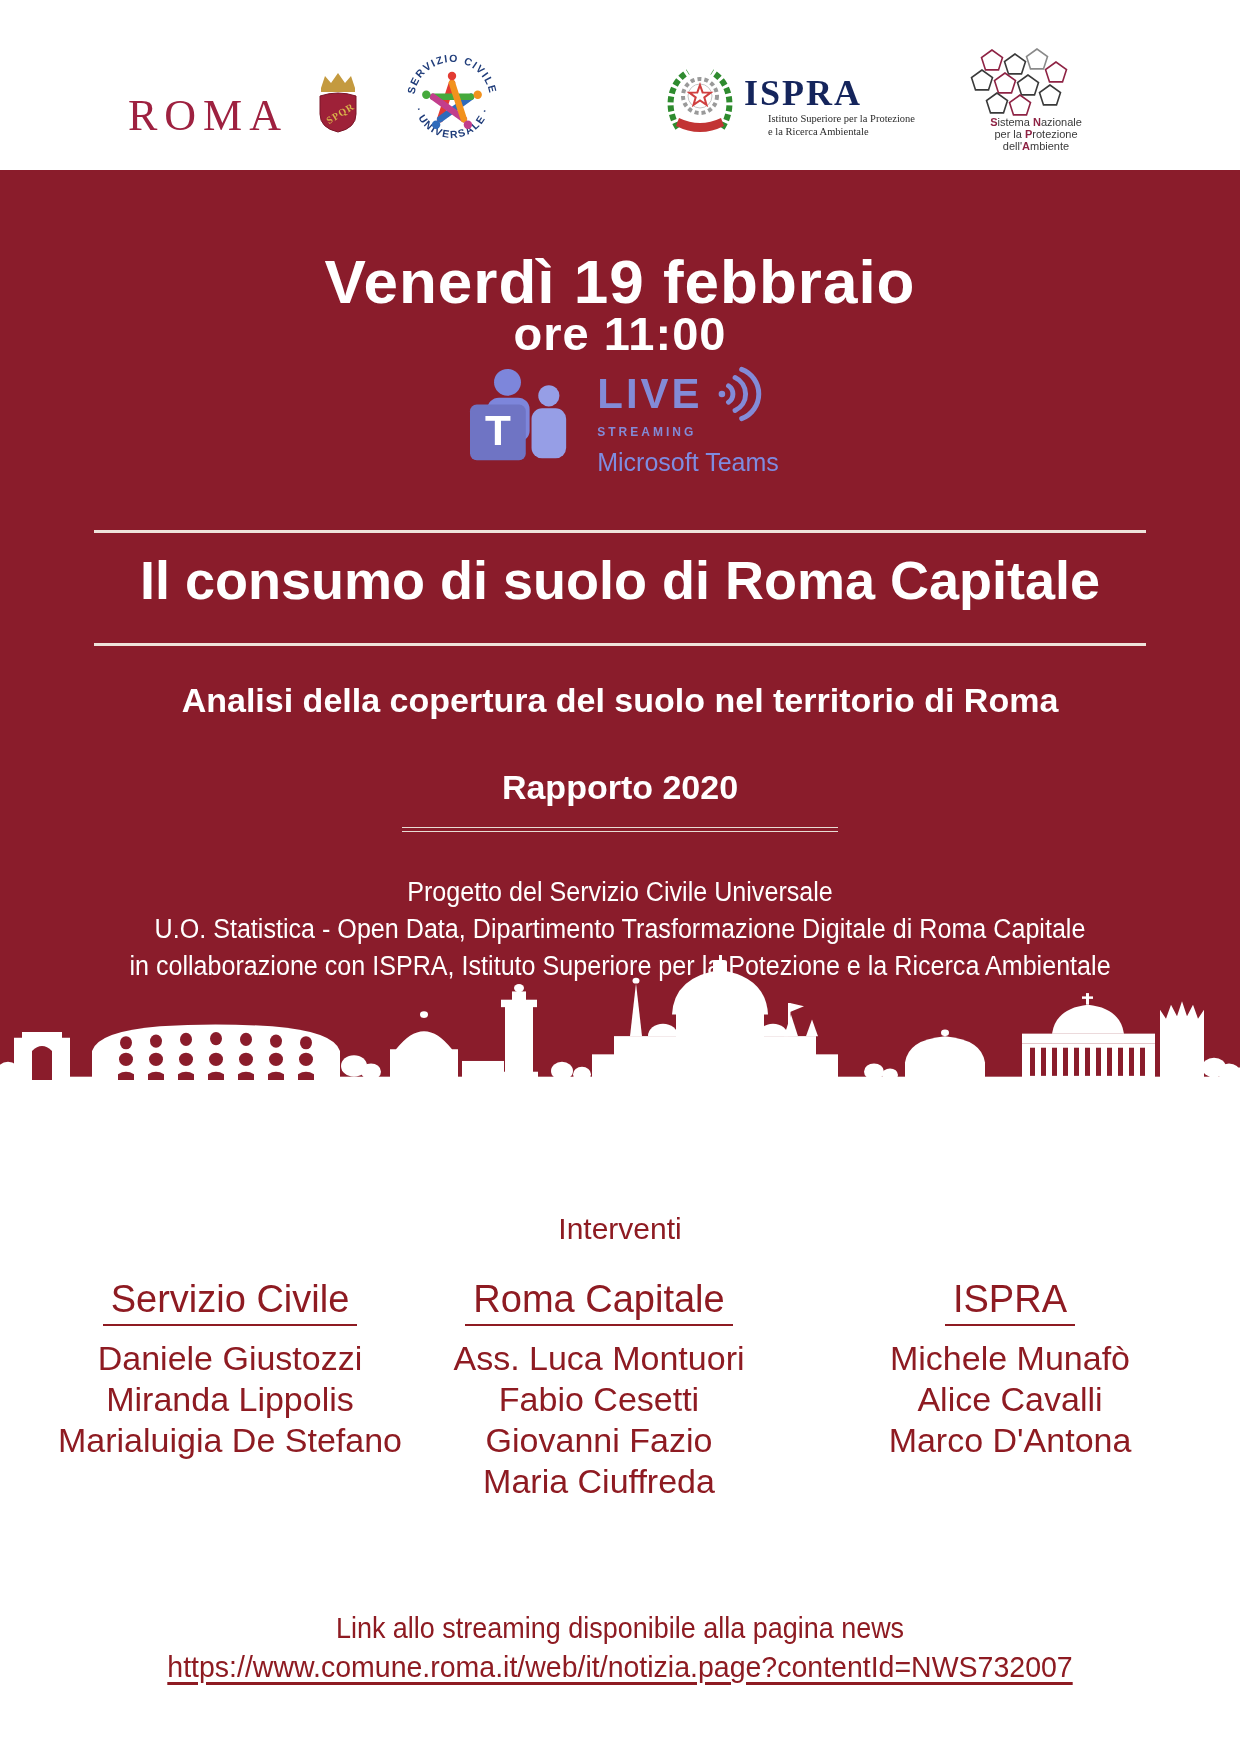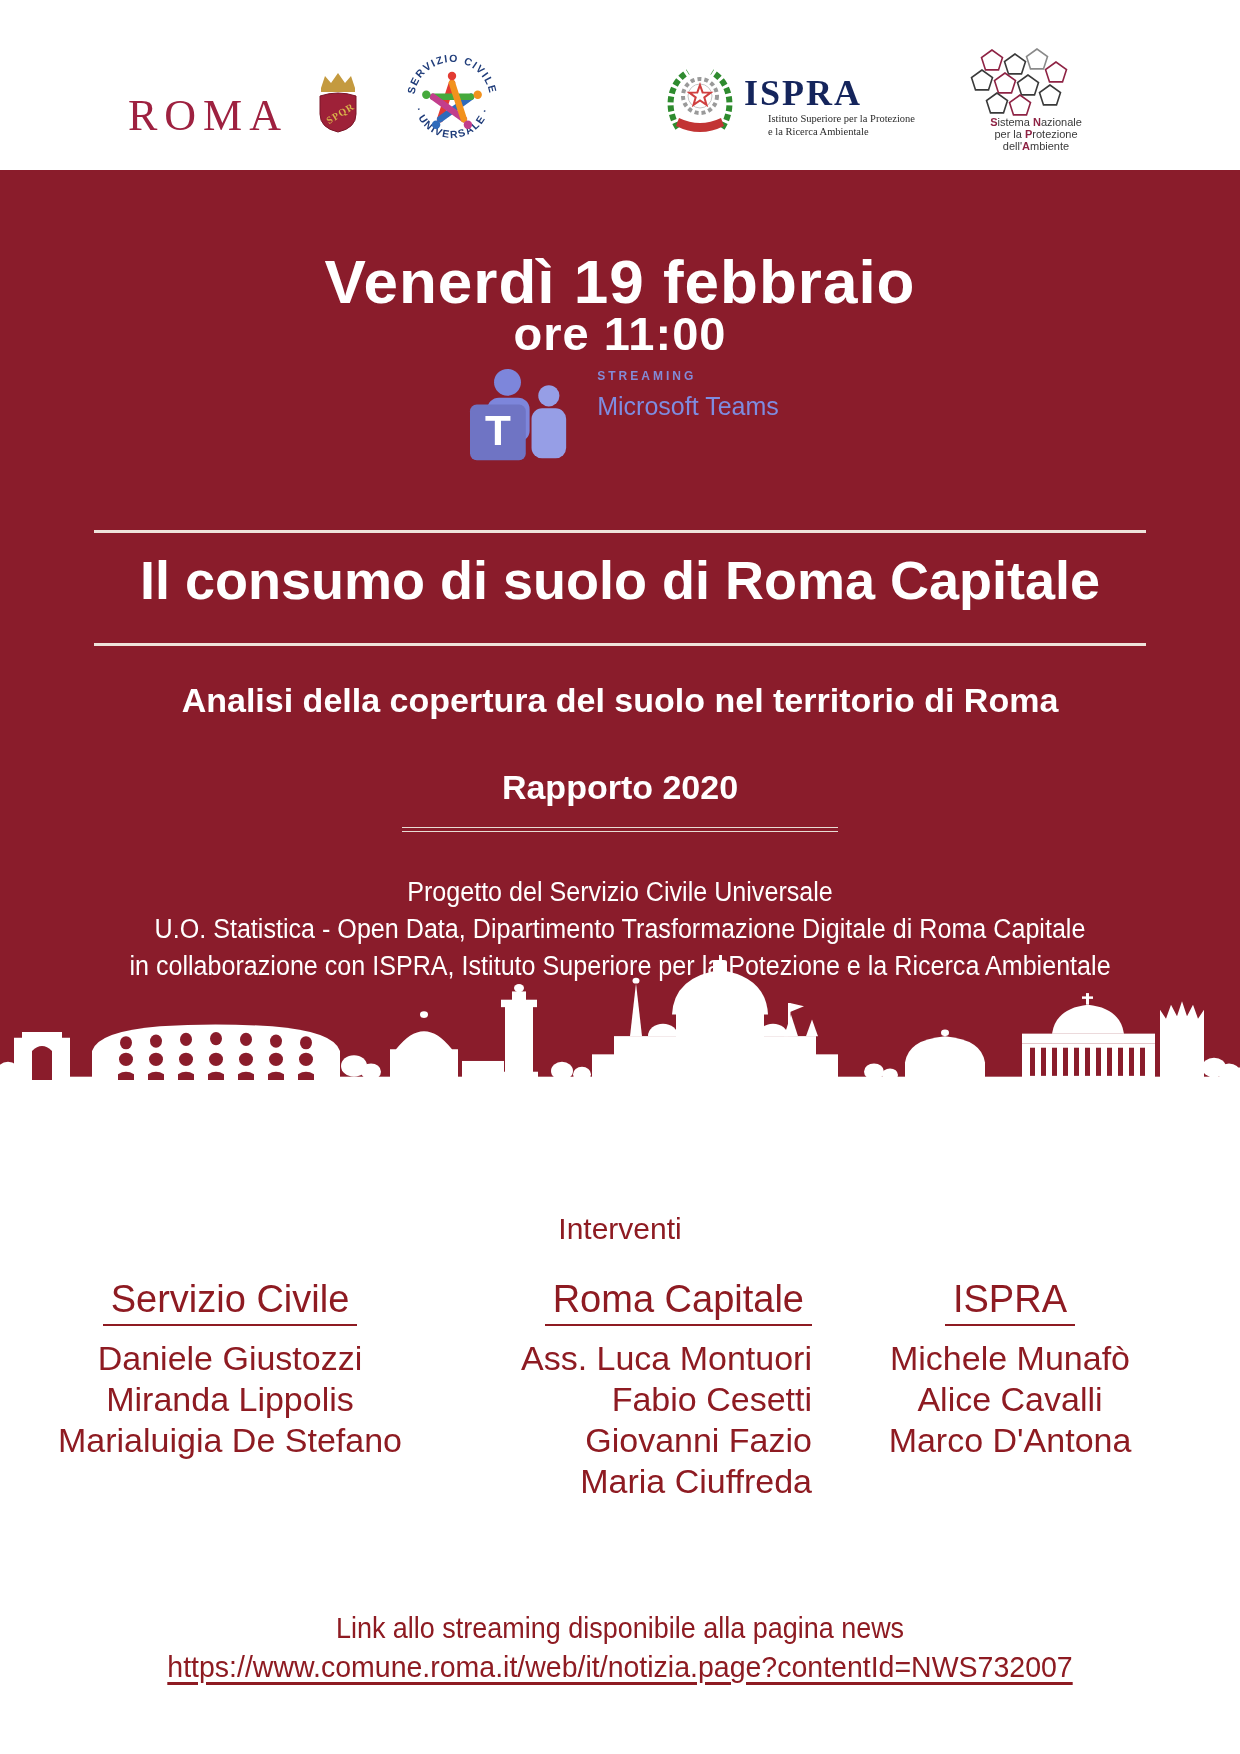--- a/index.html
+++ b/index.html
@@ -51,21 +51,21 @@
   .subtitle{top:681px;font-size:34px;font-weight:700;}
   .report{top:751px;font-size:34px;font-weight:700;margin-top:17px;}
   .credits{top:874px;font-size:27px;line-height:37px;font-weight:400;transform:scaleX(.93);transform-origin:center;}
 
   .skyline{left:0;top:955px;width:1240px;height:125px;}
 
   
   .interventi{top:1212px;font-size:30px;color:var(--accent);}
   .col{top:1278px;text-align:center;color:var(--accent);}
   .col-1{left:40px;width:380px;}
-  .col-2{left:422px;width:390px;text-align:right;}
+  .col-2{left:404px;width:390px;}
   .col-3{left:820px;width:380px;}
   .col-title{display:inline-block;font-size:38px;border-bottom:2px solid var(--accent);padding:0 8px 3px 8px;margin-bottom:12px;}
   .col-name{font-size:34px;line-height:41px;}
 
   
   .foot-note{top:1612px;font-size:29px;color:var(--accent);transform:scaleX(.93);transform-origin:center;}
   .foot-url{top:1650px;font-size:30px;color:var(--accent);transform:scaleX(.95);transform-origin:center;}
   .foot-url span{text-decoration:underline;text-underline-offset:5px;cursor:pointer;}
 </style>
 </head>
@@ -150,20 +150,31 @@
     <div class="teams-inner">
       <svg width="118" height="100" viewBox="0 0 120 104">
         <circle cx="47" cy="17" r="14" fill="#7D86DB"></circle>
         <rect x="26" y="33" width="44" height="46" rx="12" fill="#7D86DB"></rect>
         <circle cx="90" cy="31" r="11" fill="#969EE6"></circle>
         <rect x="72" y="44" width="36" height="52" rx="11" fill="#969EE6"></rect>
         <rect x="8" y="40" width="58" height="58" rx="7" fill="#6F74C4"></rect>
         <text x="37" y="82" font-size="44" font-weight="bold" fill="#ffffff" text-anchor="middle" font-family="Liberation Sans, sans-serif">T</text>
       </svg>
       <div class="teams-text">
+        <div class="live-row">
+          <span class="live">LIVE</span>
+          <svg class="waves" width="46" height="56" viewBox="0 0 56 64">
+            <g fill="none" stroke="#838BD7" stroke-width="6" stroke-linecap="round">
+              <path d="M14,22 A12,12 0 0 1 14,42"></path>
+              <path d="M22,12 A22,22 0 0 1 22,52"></path>
+              <path d="M30,2 A32,32 0 0 1 30,62"></path>
+            </g>
+            <circle cx="6" cy="32" r="4" fill="#838BD7"></circle>
+          </svg>
+        </div>
         <div class="streaming">STREAMING</div>
         <div class="msteams">Microsoft Teams</div>
       </div>
     </div>
   </div>
 
   <div class="abs rule rule1"></div>
   <div class="abs centered title">Il consumo di suolo di Roma Capitale</div>
   <div class="abs rule rule2"></div>
 

